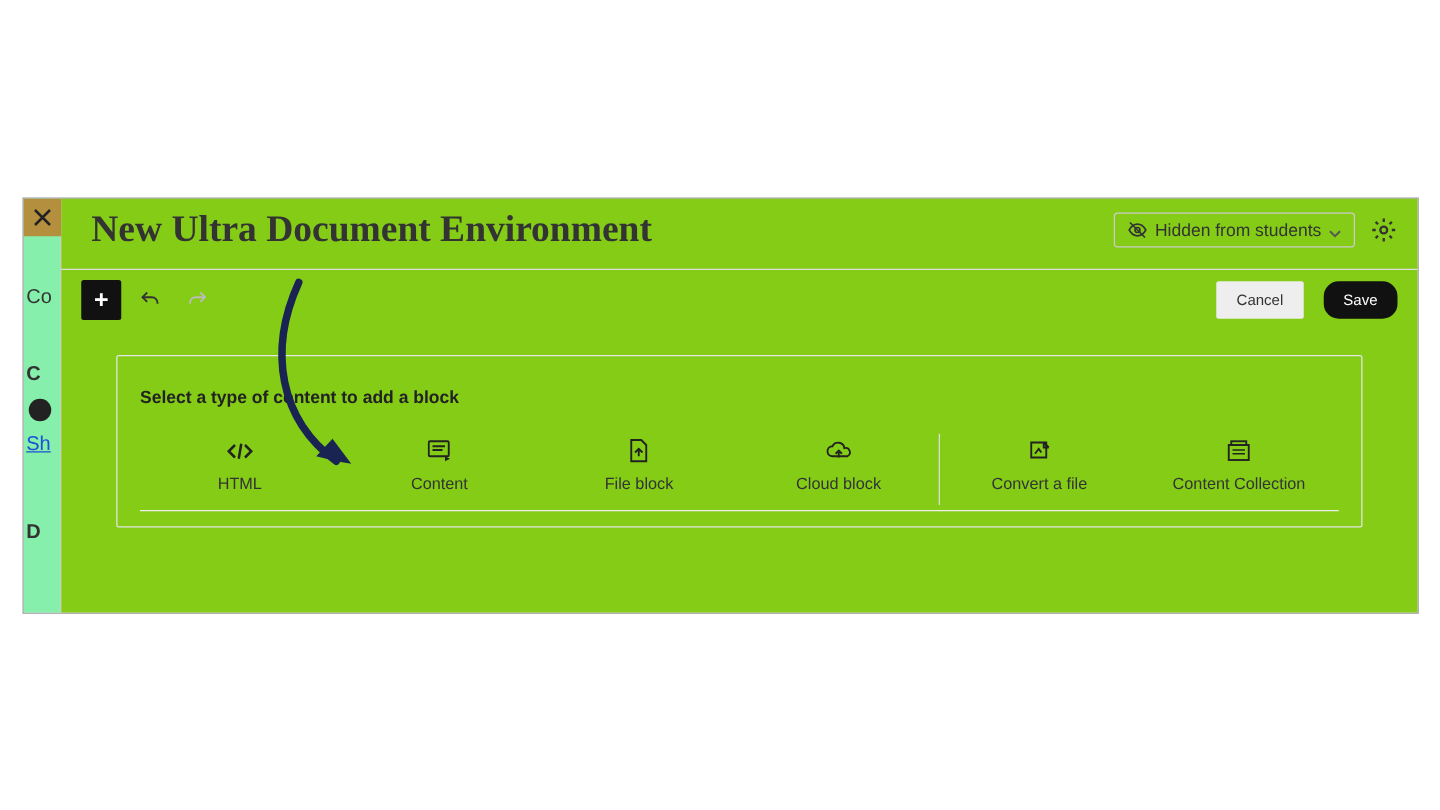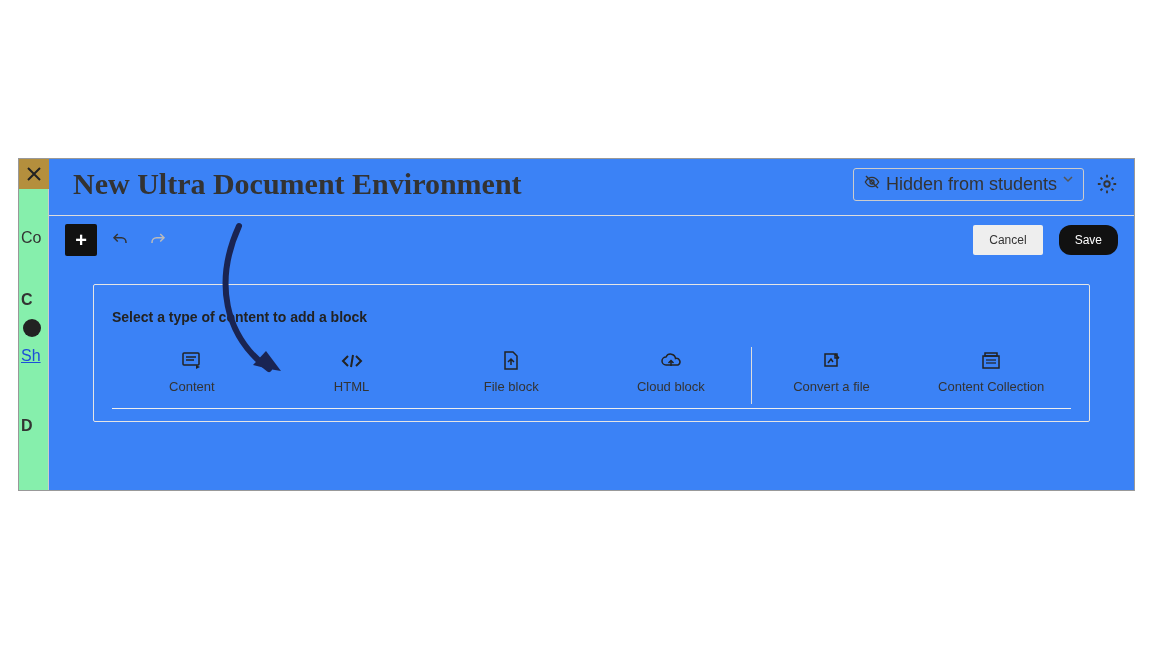--- a/index.html
+++ b/index.html
@@ -47,43 +47,43 @@
     color: #222;
     display: flex; align-items: center; justify-content: center;
     font-size: 18px; font-weight: bold;
     cursor: pointer;
     z-index: 5;
   }
   .panel {
     position: absolute;
     left: 30px; top: 0;
     right: 0; bottom: 0;
-    background: #3b82f6;
+    background: #84cc16;
   }
   .header {
     display: flex;
     align-items: center;
     padding: 8px 16px 14px 24px;
     border-bottom: 1px solid #ddd;
   }
   .title {
     font-family: Georgia, "Times New Roman", serif;
     font-size: 30px;
     font-weight: 600;
     color: #333;
     flex: 1;
   }
   .visibility {
     display: flex;
-    align-items: flex-start;
+    align-items: flex-end;
     gap: 6px;
     border: 1px solid #ccc;
     border-radius: 3px;
     padding: 5px 10px;
-    font-size: 18px;
+    font-size: 14px;
     color: #333;
     cursor: pointer;
     margin-right: 12px;
   }
   .gear-btn { cursor: pointer; color: #333; }
   .toolbar {
     display: flex;
     align-items: center;
     padding: 8px 16px;
     gap: 8px;
@@ -219,43 +219,43 @@
       <div class="btn btn-cancel">Cancel</div>
       <div class="btn btn-save">Save</div>
     </div>
 
     <div class="block-area">
       <div class="block-prompt">Select a type of content to add a block</div>
       <div class="block-row">
 
         <div class="block-btn">
           <span class="block-icon">
+            <svg width="22" height="16" viewBox="0 0 22 16">
+                <path d="M7 3 L2 8 L7 13" fill="none" stroke="#222" stroke-width="2"></path>
+                <path d="M15 3 L20 8 L15 13" fill="none" stroke="#222" stroke-width="2"></path>
+                <line x1="12" y1="2" x2="10" y2="14" stroke="#222" stroke-width="2"></line>
+              </svg>
+          </span>
+          <span>HTML</span>
+        </div>
+
+        <div class="block-btn">
+          <span class="block-icon">
             <svg width="20" height="18" viewBox="0 0 20 18">
                 <rect x="1" y="1" width="16" height="12" rx="1" fill="none" stroke="#222" stroke-width="1.5"></rect>
                 <line x1="4" y1="5" x2="14" y2="5" stroke="#222" stroke-width="1.5"></line>
                 <line x1="4" y1="8" x2="12" y2="8" stroke="#222" stroke-width="1.5"></line>
                 <path d="M14 13 L14 17 L18 15" fill="#222"></path>
               </svg>
           </span>
           <span>Content</span>
         </div>
 
         <div class="block-btn">
           <span class="block-icon">
-            <svg width="22" height="16" viewBox="0 0 22 16">
-                <path d="M7 3 L2 8 L7 13" fill="none" stroke="#222" stroke-width="2"></path>
-                <path d="M15 3 L20 8 L15 13" fill="none" stroke="#222" stroke-width="2"></path>
-                <line x1="12" y1="2" x2="10" y2="14" stroke="#222" stroke-width="2"></line>
-              </svg>
-          </span>
-          <span>HTML</span>
-        </div>
-
-        <div class="block-btn">
-          <span class="block-icon">
             <svg width="16" height="20" viewBox="0 0 16 20">
                 <path d="M2 1 h8 l4 4 v13 h-12 z" fill="none" stroke="#222" stroke-width="1.5"></path>
                 <path d="M8 14 v-5 M5 11 l3-3 l3 3" fill="none" stroke="#222" stroke-width="1.5"></path>
               </svg>
           </span>
           <span>File block</span>
         </div>
 
         <div class="block-btn">
           <span class="block-icon">

